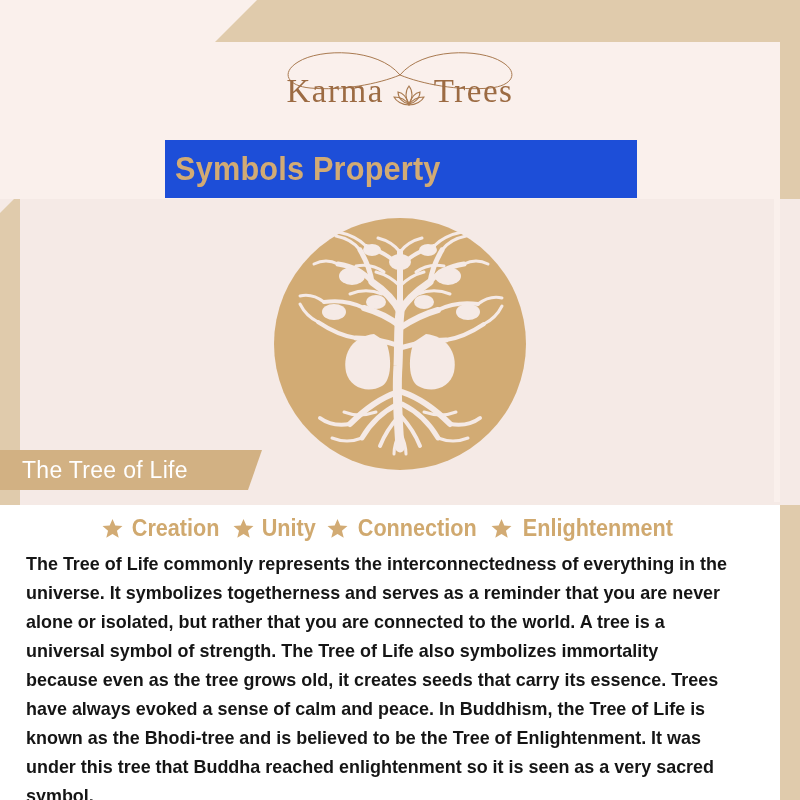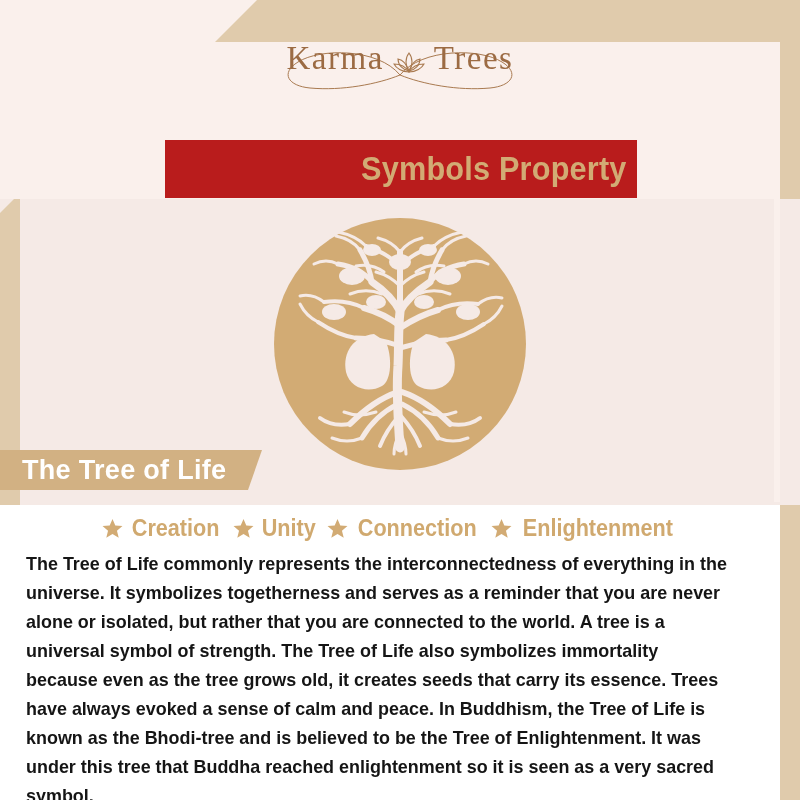--- a/index.html
+++ b/index.html
@@ -67,21 +67,21 @@
     height: 78px;
     display: flex;
     align-items: center;
     justify-content: center;
   }
   .logo-wrap {
     position: relative;
     width: 300px;
     height: 70px;
     display: flex;
-    align-items: flex-start;
+    align-items: flex-end;
     justify-content: center;
   }
   .logo-svg {
     position: absolute;
     top: 0;
     left: 0;
   }
   .logo-text {
     position: relative;
     font-family: "Liberation Serif", serif;
@@ -109,24 +109,24 @@
     background: #f5eae6;
   }
 
   
   .title-box {
     position: absolute;
     top: 140px;
     left: 165px;
     width: 472px;
     height: 58px;
-    background: #b91c1c;
-    display: flex;
-    align-items: center;
-    justify-content: flex-end;
+    background: #1d4ed8;
+    display: flex;
+    align-items: center;
+    justify-content: flex-start;
   }
   .title-text {
     font-family: "Liberation Sans Narrow", "Liberation Sans", sans-serif;
     font-weight: bold;
     font-size: 33px;
     color: #d2ab74;
     letter-spacing: 0.2px;
     transform: scaleX(0.93);
   }
 
@@ -148,22 +148,22 @@
     height: 40px;
     background: #d2b183;
     clip-path: polygon(0 0, 100% 0, calc(100% - 14px) 100%, 0 100%);
     display: flex;
     align-items: center;
   }
   .ribbon-text {
     margin-left: 22px;
     color: #ffffff;
     font-family: "Liberation Sans Narrow", "Liberation Sans", sans-serif;
-    font-weight: bold;
-    font-size: 27px;
+    font-weight: normal;
+    font-size: 23px;
     letter-spacing: 0.3px;
   }
 
   
   .content-panel {
     position: absolute;
     top: 505px;
     left: 0;
     width: 780px;
     height: 295px;

